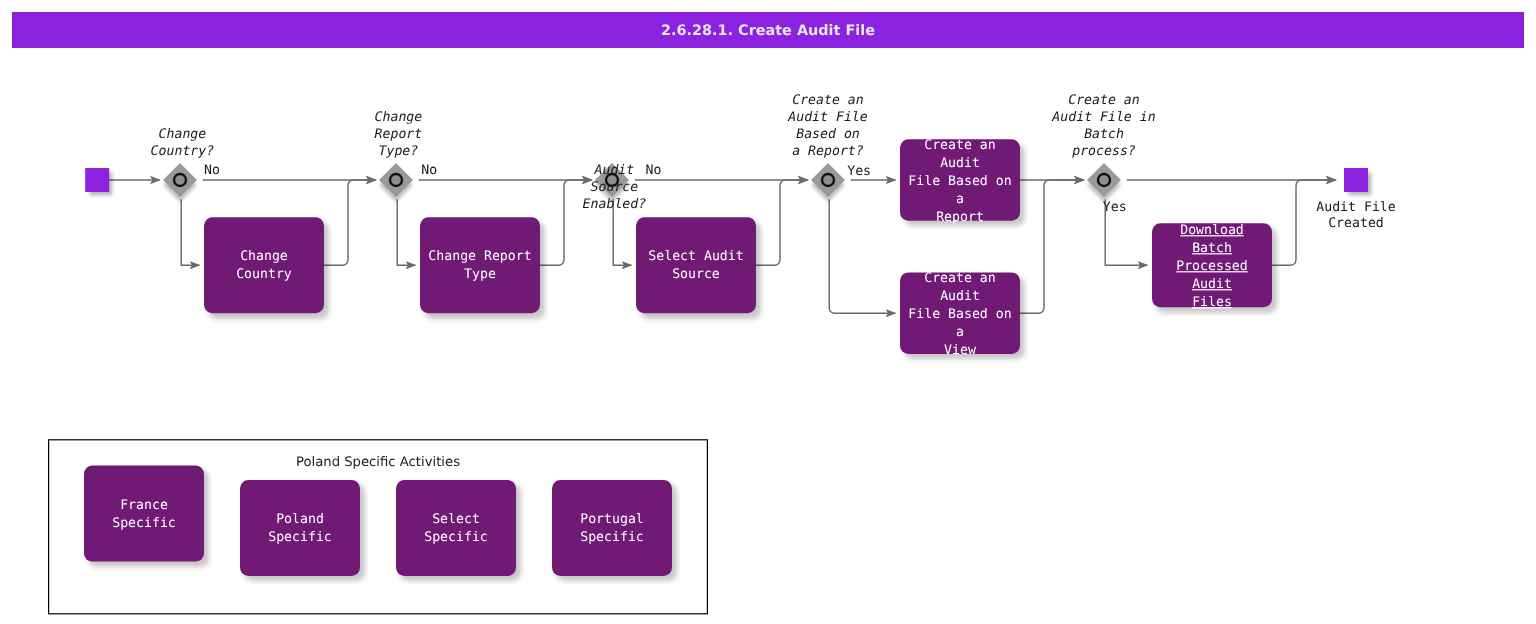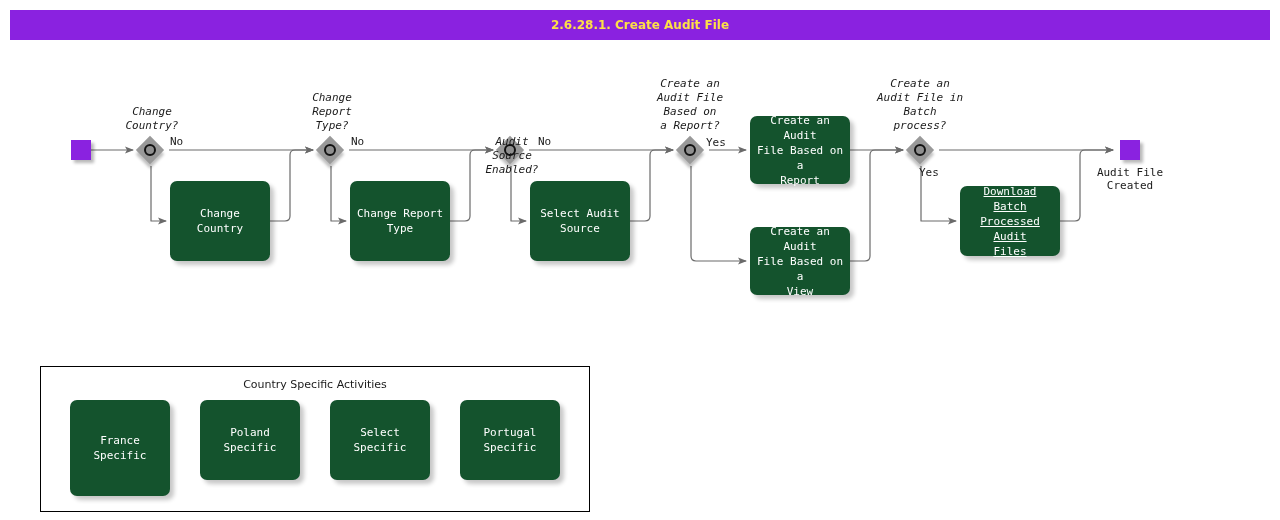--- a/index.html
+++ b/index.html
@@ -26,21 +26,21 @@
     left: 10px;
     top: 10px;
     width: 1260px;
     height: 30px;
     background: #8a22e0;
     display: flex;
     align-items: center;
     justify-content: center;
   }
   .titlebar .title-text {
-    color: #fde047;
+    color: #e5e5e5;
     font-family: "DejaVu Sans", sans-serif;
     font-size: 12px;
     font-weight: bold;
     letter-spacing: 0px;
   }
   
   svg.wires {
     position: absolute;
     left: 0; top: 0;
     width: 1280px;
@@ -103,21 +103,21 @@
     font-style: italic;
   }
   .flow-label {
     position: absolute;
     font-family: "DejaVu Sans Mono", monospace;
     font-size: 11px;
     color: #1a1a1a;
     white-space: nowrap;
   }
   .task {
-    background: #14532d;
+    background: #701a75;
     border-radius: 7px;
     box-shadow: 4px 4px 4px rgba(0,0,0,0.22);
     display: flex;
     align-items: center;
     justify-content: center;
     text-align: center;
     color: #ffffff;
     font-family: "DejaVu Sans Mono", monospace;
     font-size: 11px;
     line-height: 15px;
@@ -261,21 +261,21 @@
 
   <div class="node task" style="left:960px; top:186px; width:100px; height:70px;text-decoration:underline;">Download Batch
 Processed Audit
 Files</div>
 
   <div class="node event" style="left:1120px; top:140px;"></div>
   <div class="event-label" style="left:1060px; top:166px; width:140px;">Audit File
 Created</div>
 
   <div class="group-box" style="left:40px; top:366px; width:550px; height:146px;">
-    <div class="group-title">Country Specific Activities</div>
-  </div>
-
-  <div class="node task" style="left:70px; top:400px; width:100px; height:96px;">France Specific</div>
+    <div class="group-title">Poland Specific Activities</div>
+  </div>
+
+  <div class="node task" style="left:70px; top:388px; width:100px; height:80px;">France Specific</div>
   <div class="node task" style="left:200px; top:400px; width:100px; height:80px;">Poland Specific</div>
   <div class="node task" style="left:330px; top:400px; width:100px; height:80px;">Select Specific</div>
   <div class="node task" style="left:460px; top:400px; width:100px; height:80px;">Portugal Specific</div>
 
 </div>
 
 </body></html>

